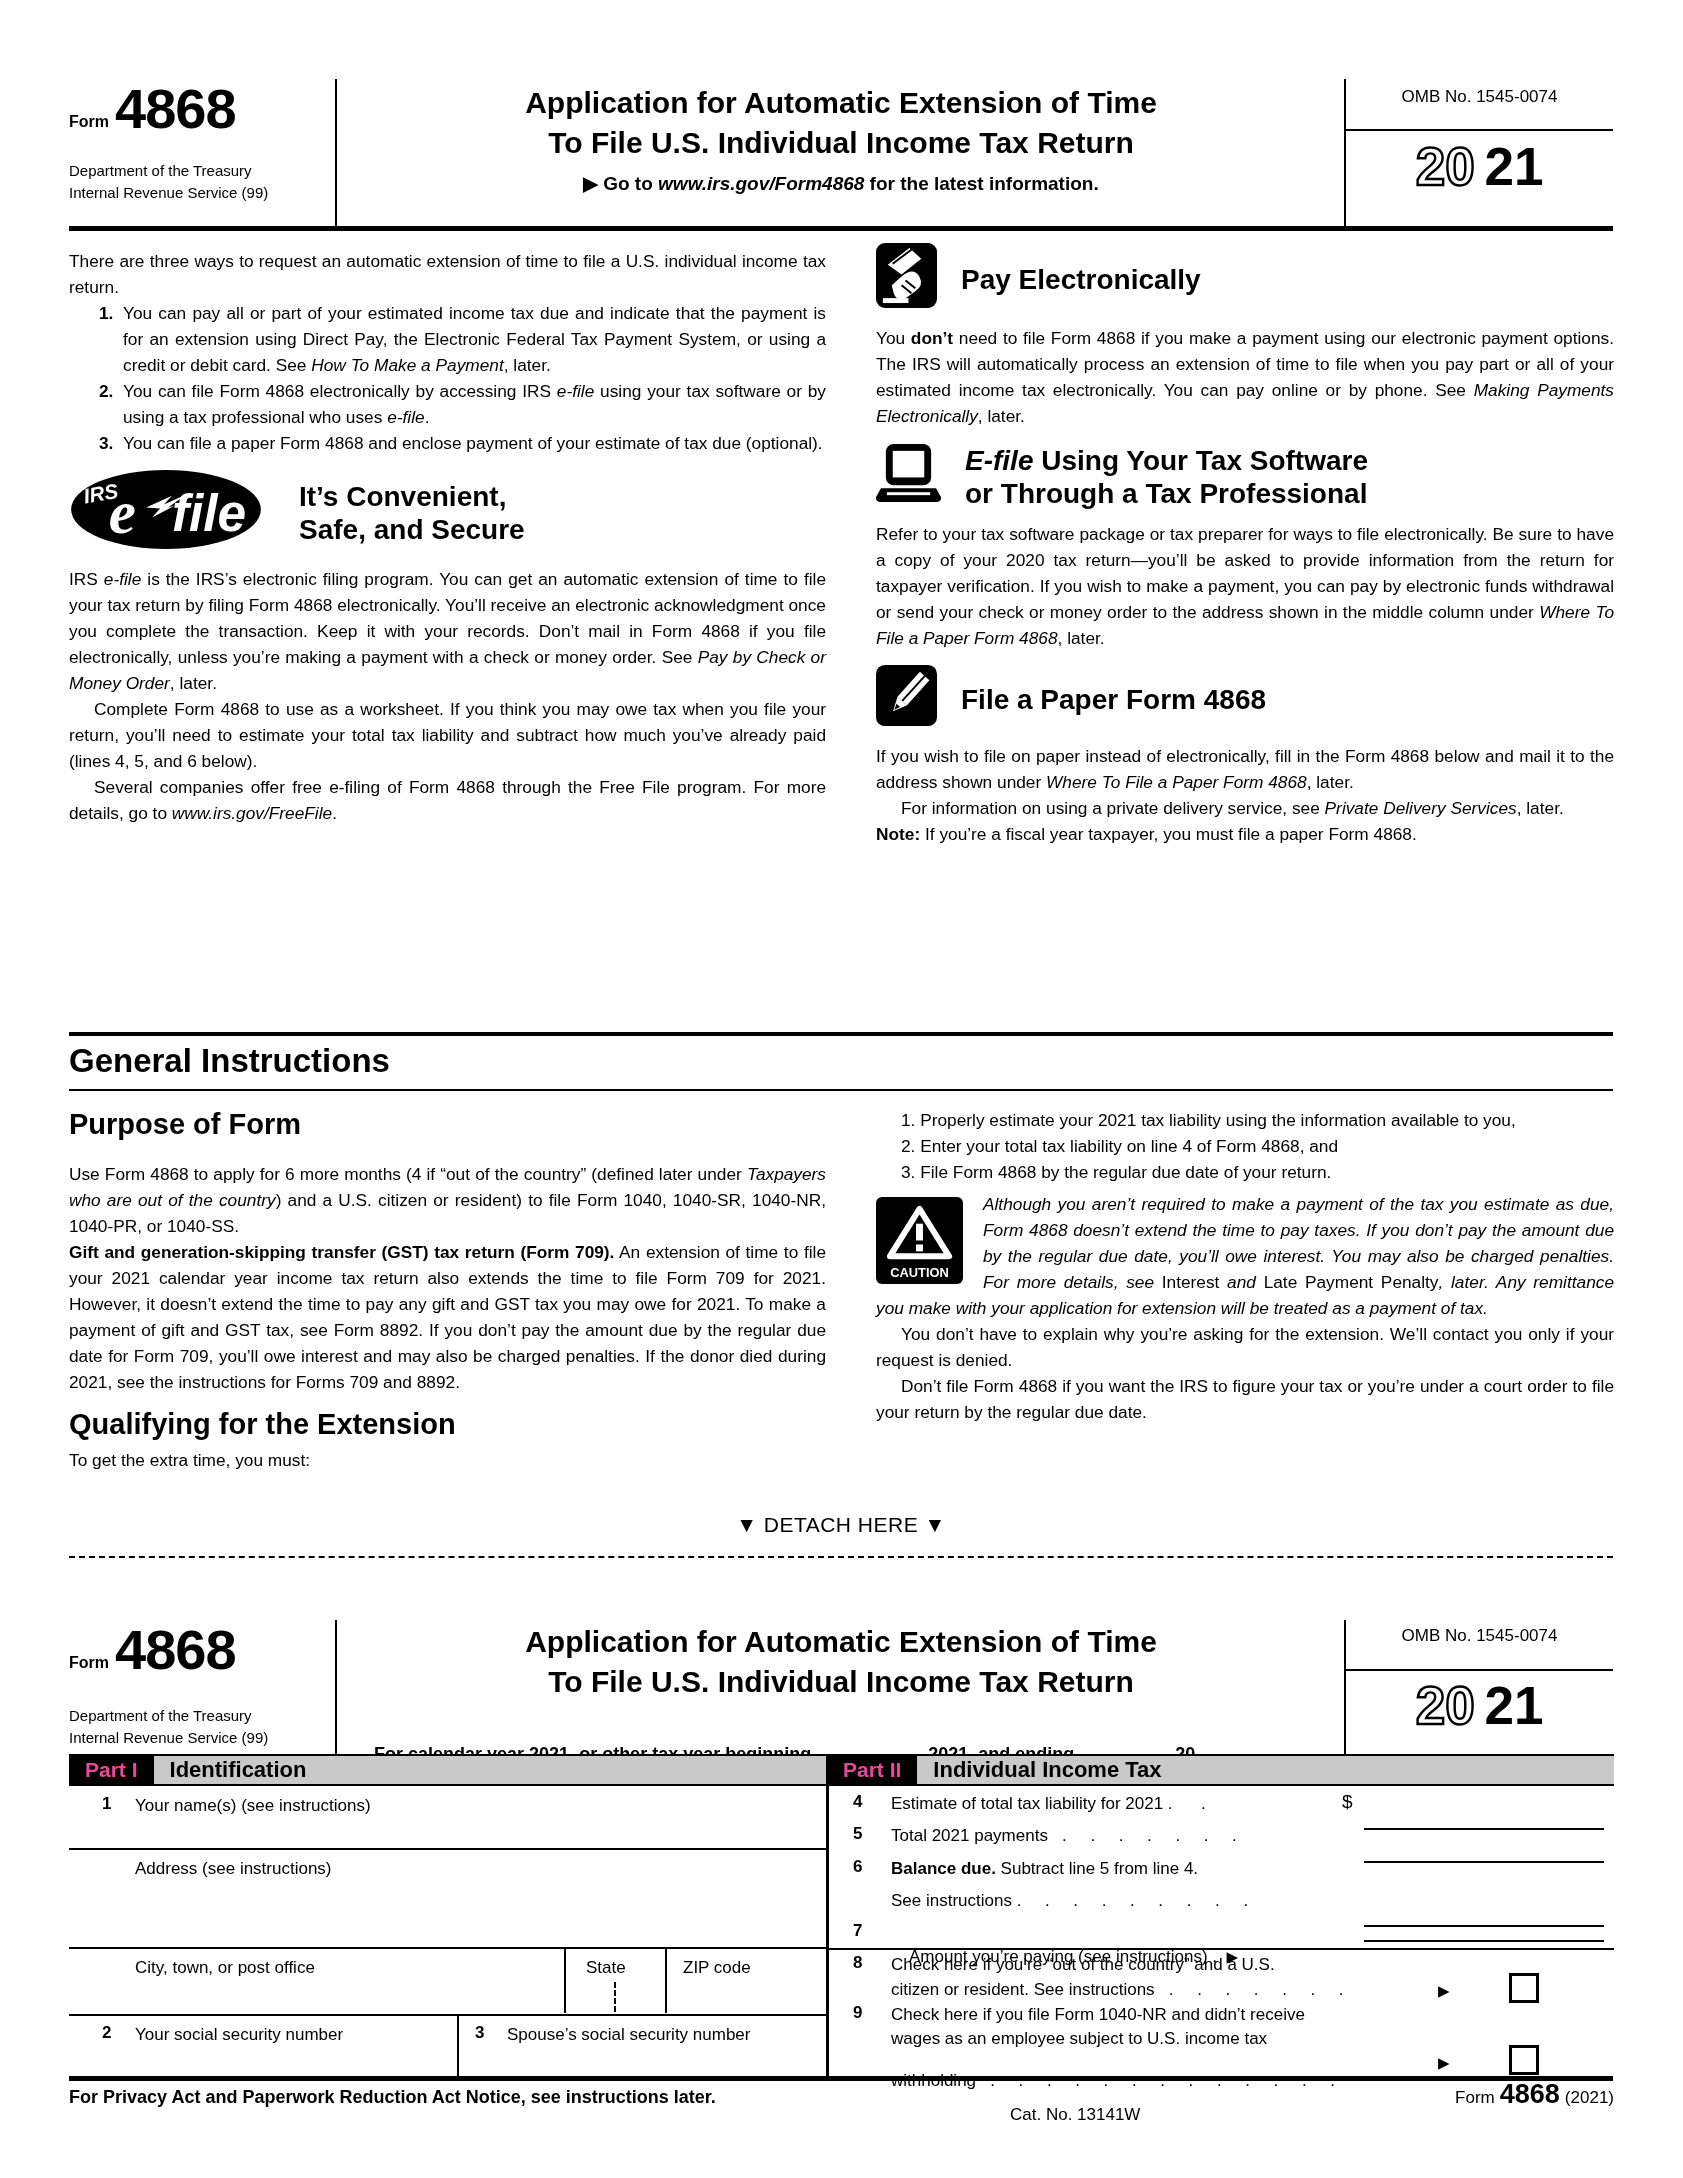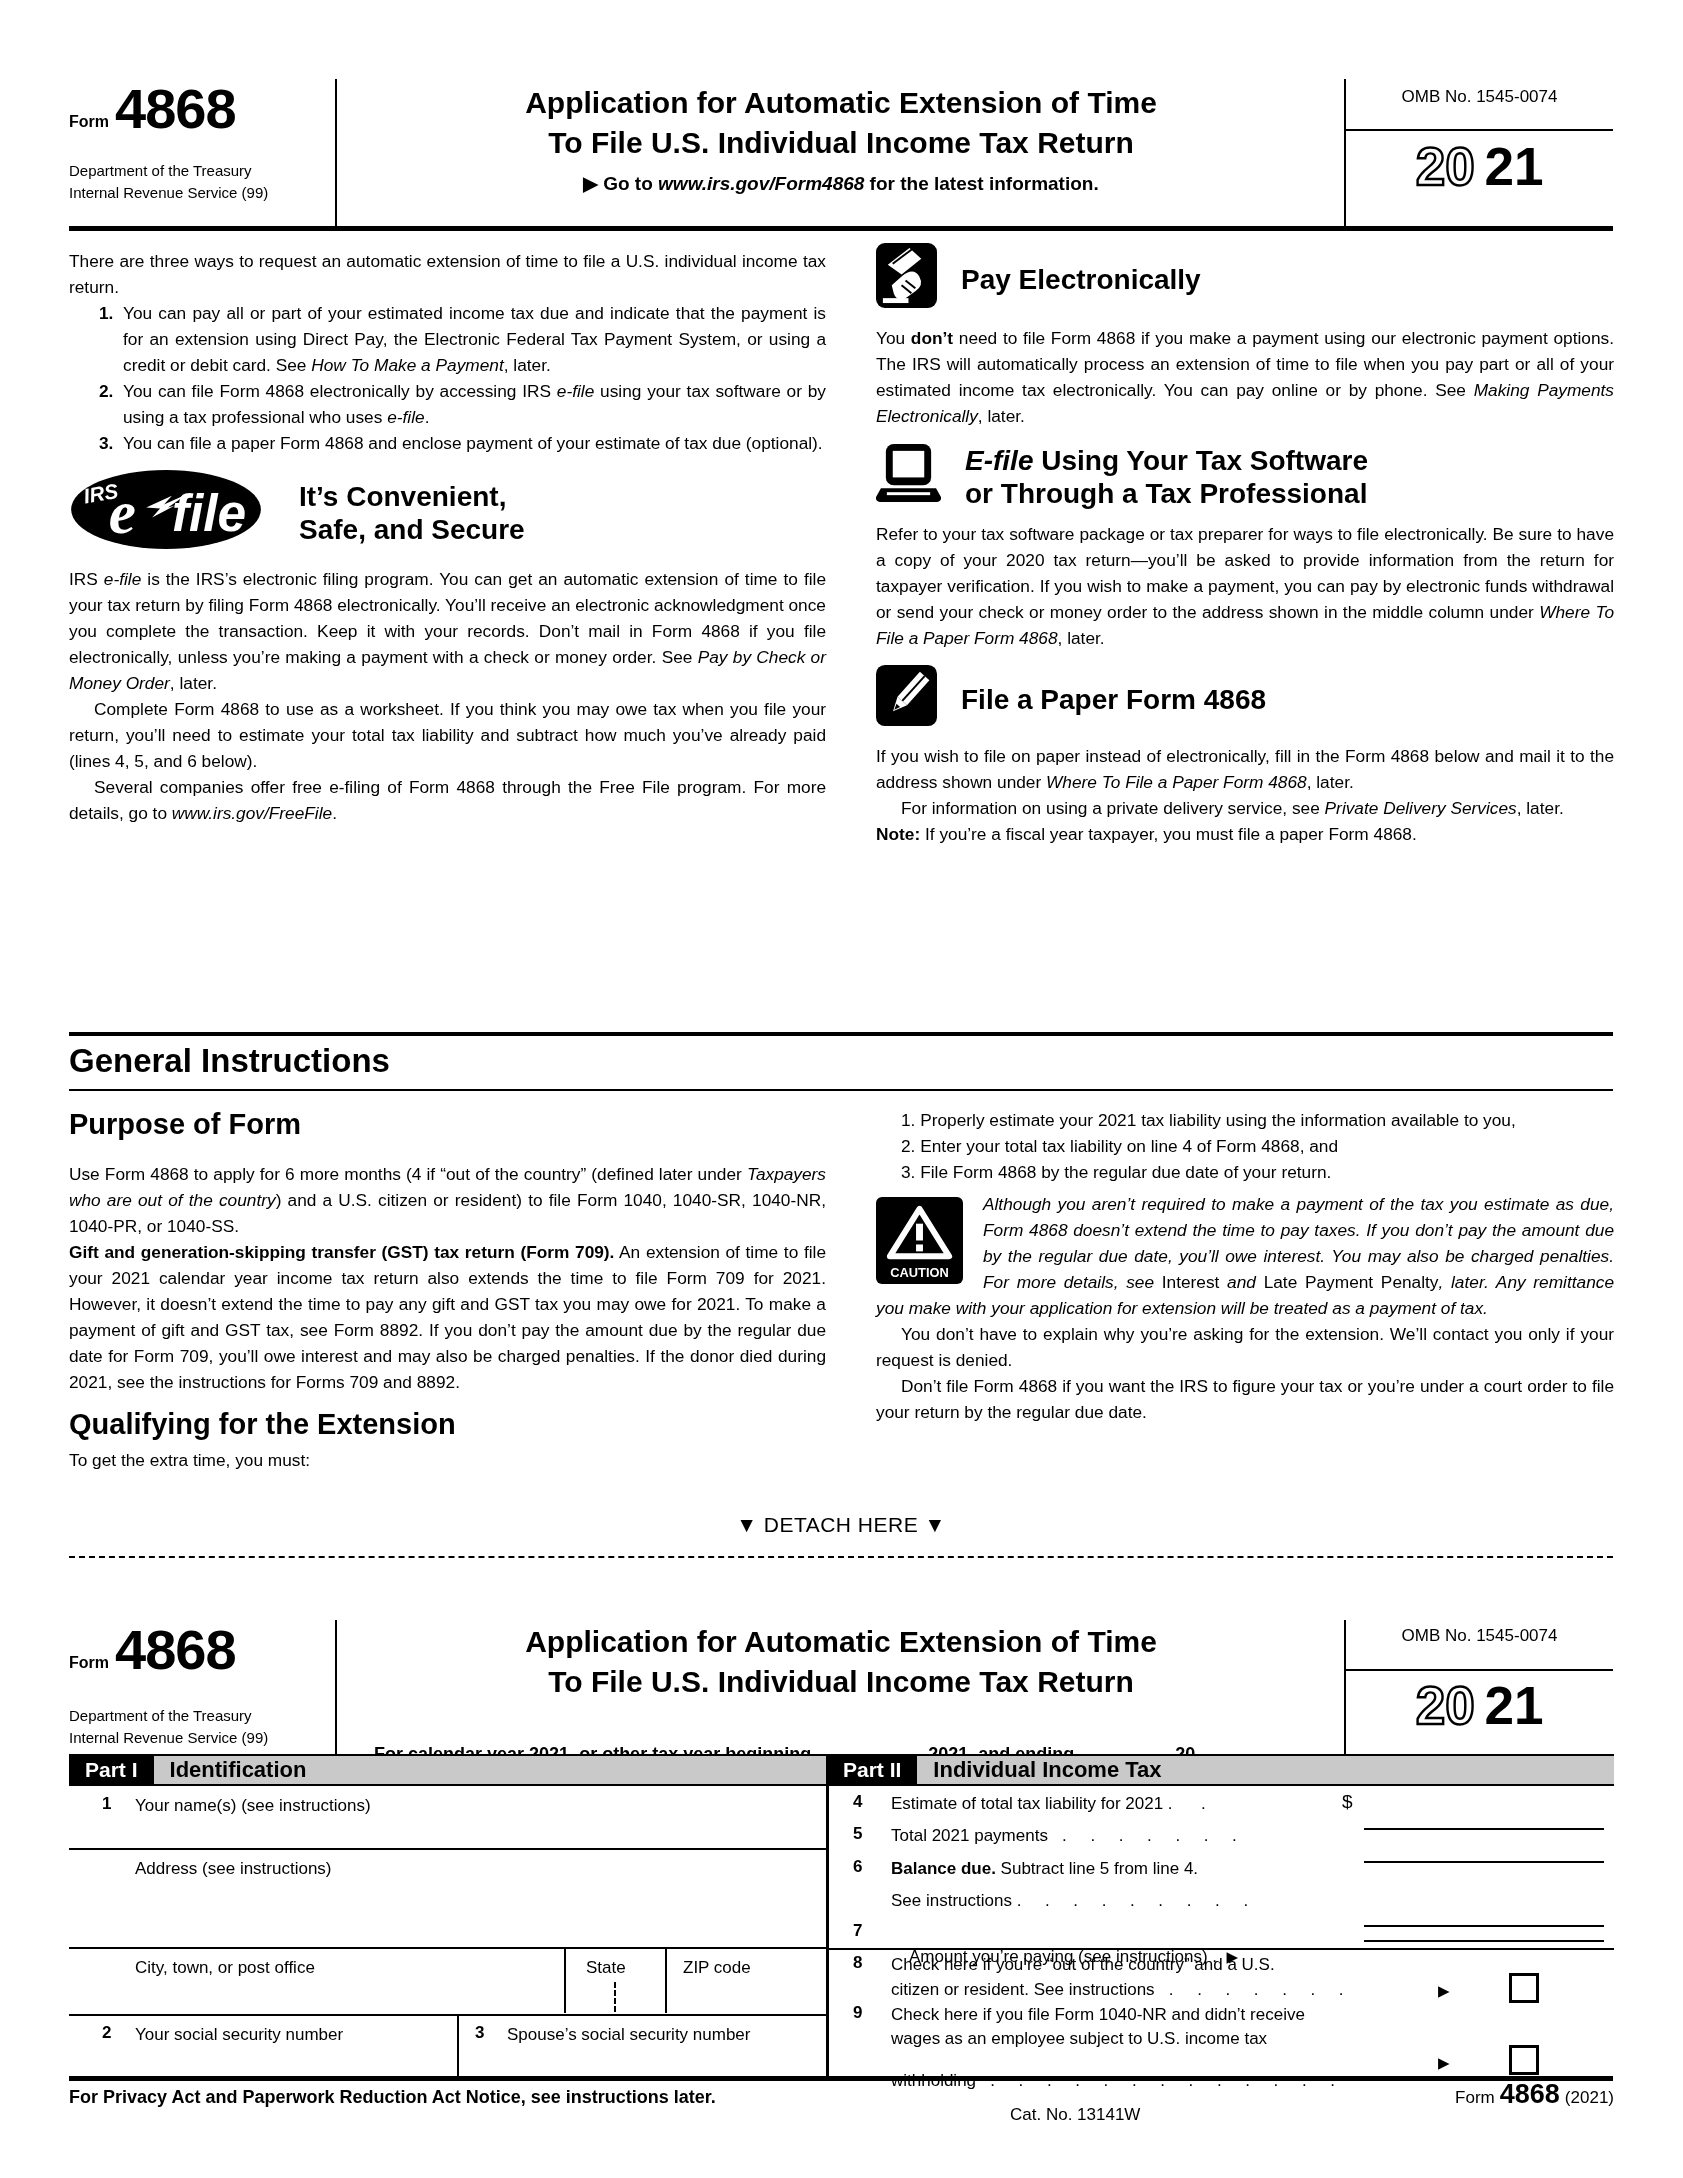--- a/index.html
+++ b/index.html
@@ -27,21 +27,21 @@
   .h-sub{font-size:28px;font-weight:bold;line-height:33px;}
   .h-sec{font-size:29px;font-weight:bold;line-height:34px;}
   .icon-head{display:flex;align-items:center;gap:24px;margin:14px 0 10px;}
   .ways{list-style:none;margin:0;padding:0;}
   .ways li{position:relative;padding-left:54px;}
   .ways .num{position:absolute;left:30px;}
   .caution-wrap{margin-top:6px;}
   .caution-icon{float:left;margin:6px 20px 4px 0;}
   .part-bar{position:absolute;height:32px;background:#c9c9c9;display:flex;align-items:stretch;
             border-top:2.5px solid #000;border-bottom:2.5px solid #000;box-sizing:border-box;}
-  .part-label{background:#000;color:#ffffff;font-weight:bold;font-size:21px;display:flex;
+  .part-label{background:#000;color:#ec4899;font-weight:bold;font-size:21px;display:flex;
               align-items:center;padding:0 16px;}
   .part-title{font-weight:bold;font-size:22px;display:flex;align-items:center;padding-left:16px;}
   .flabel{position:absolute;font-size:17px;line-height:24px;}
   .fnum{position:absolute;font-size:17px;font-weight:bold;}
   .checkbox{position:absolute;width:24px;height:24px;border:3px solid #000;background:#fff;}
   .arrow{font-size:15px;}
   .amount-line{position:absolute;height:2px;background:#000;}
   .field{position:absolute;background:transparent;}
   .blank{display:inline-block;}
   .detach{font-size:21px;letter-spacing:0.5px;text-align:center;}

